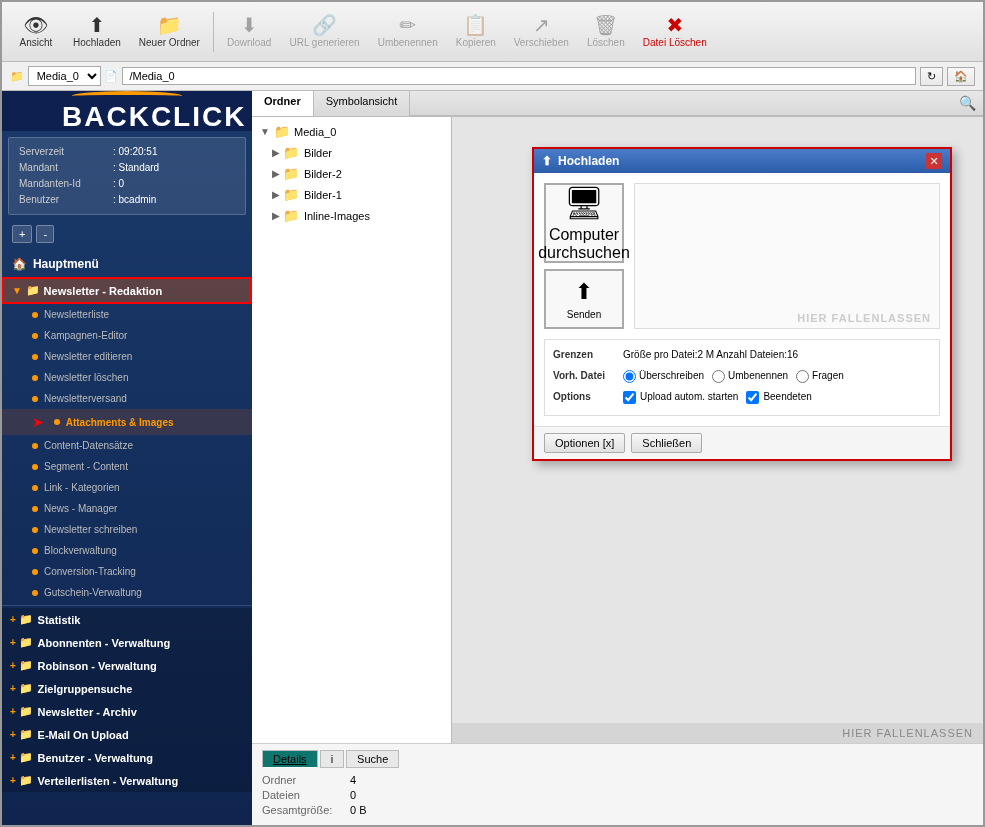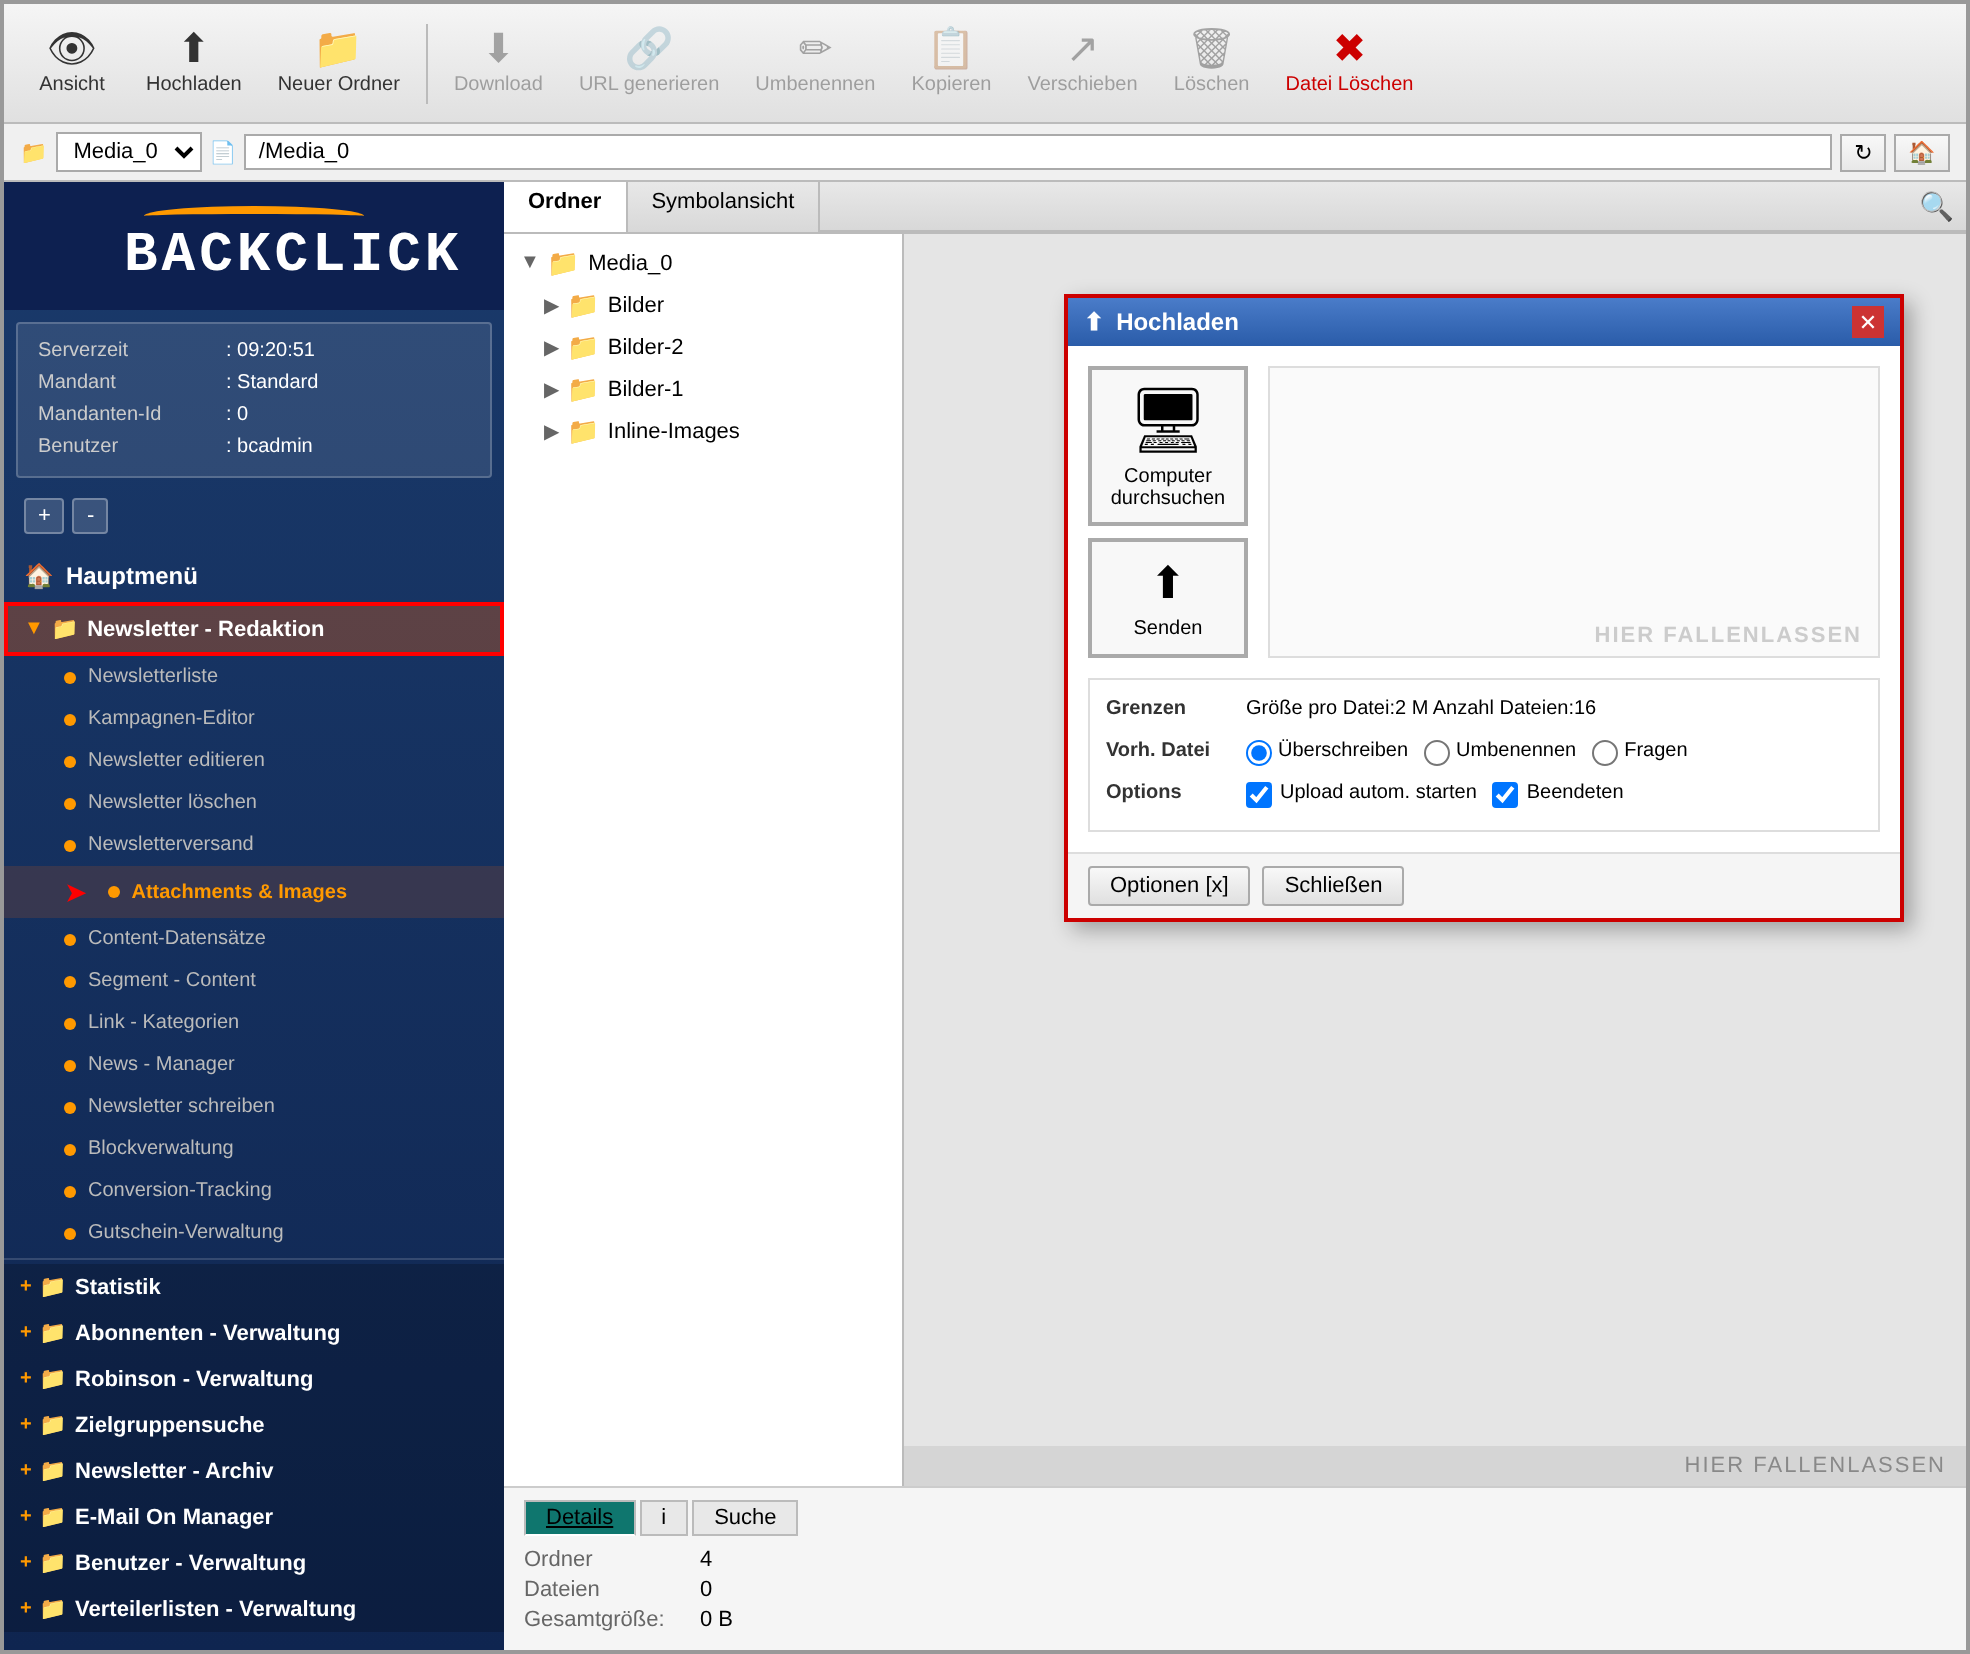--- a/index.html
+++ b/index.html
@@ -89,21 +89,21 @@
     .checkbox-item { display: flex; align-items: center; gap: 4px; cursor: pointer; }
     .dialog-footer { padding: 6px 10px; display: flex; gap: 6px; background: #f5f5f5; border-top: 1px solid #ddd; }
     .dialog-footer-btn { padding: 3px 10px; border: 1px solid #aaa; background: linear-gradient(to bottom, #f8f8f8, #e0e0e0); cursor: pointer; font-size: 11px; border-radius: 2px; }
 
     
     .nav-item.section-header.redbox { border: 2px solid red; }
 
     .sidebar-divider { height: 1px; background: rgba(255,255,255,0.15); margin: 2px 0; }
 
     
-    .logo-wrap { display: flex; align-items: center; justify-content: center; padding: 12px; background: #0d2050; font-family: Liberation Mono, monospace; }
+    .logo-wrap { display: flex; align-items: center; justify-content: center; background: #0d2050; }
     .logo-arc { display: flex; flex-direction: column; align-items: center; }
   </style>
 </head>
 <body>
 
 <div class="app-window">
 
   <div class="toolbar">
     <button class="toolbar-btn">
       <span class="toolbar-icon">👁</span>
@@ -287,21 +287,21 @@
             <span>Zielgruppensuche</span>
           </div>
         <div class="nav-item section-header">
             <span class="nav-expand">+</span>
             <span>📁</span>
             <span>Newsletter - Archiv</span>
           </div>
         <div class="nav-item section-header">
             <span class="nav-expand">+</span>
             <span>📁</span>
-            <span>E-Mail On Manager</span>
+            <span>E-Mail On Upload</span>
           </div>
         <div class="nav-item section-header">
             <span class="nav-expand">+</span>
             <span>📁</span>
             <span>Benutzer - Verwaltung</span>
           </div>
         <div class="nav-item section-header">
             <span class="nav-expand">+</span>
             <span>📁</span>
             <span>Verteilerlisten - Verwaltung</span>
@@ -362,21 +362,21 @@
                 <span>⬆</span>
                 <span style="margin-left:6px;">Hochladen</span>
                 <div style="flex:1;"></div>
                 <button class="dialog-close">✕</button>
               </div>
               <div class="dialog-body">
                 <div class="upload-area">
                   <div style="display:flex;flex-direction:column;gap:6px;">
                     <button class="upload-btn-large">
                       <span style="font-size:32px;">🖥</span>
-                      <span style="font-size:10px;white-space:pre-line;text-align:center;">Computer
+                      <span style="font-size:16px;white-space:pre-line;text-align:center;">Computer
 durchsuchen</span>
                     </button>
                     <button class="send-btn-large" style="width:80px;">
                       <span style="font-size:22px;">⬆</span>
                       <span style="font-size:10px;">Senden</span>
                     </button>
                   </div>
                   <div class="upload-drop-area">
                     <span class="hier-fallenlassen">HIER FALLENLASSEN</span>
                   </div>

